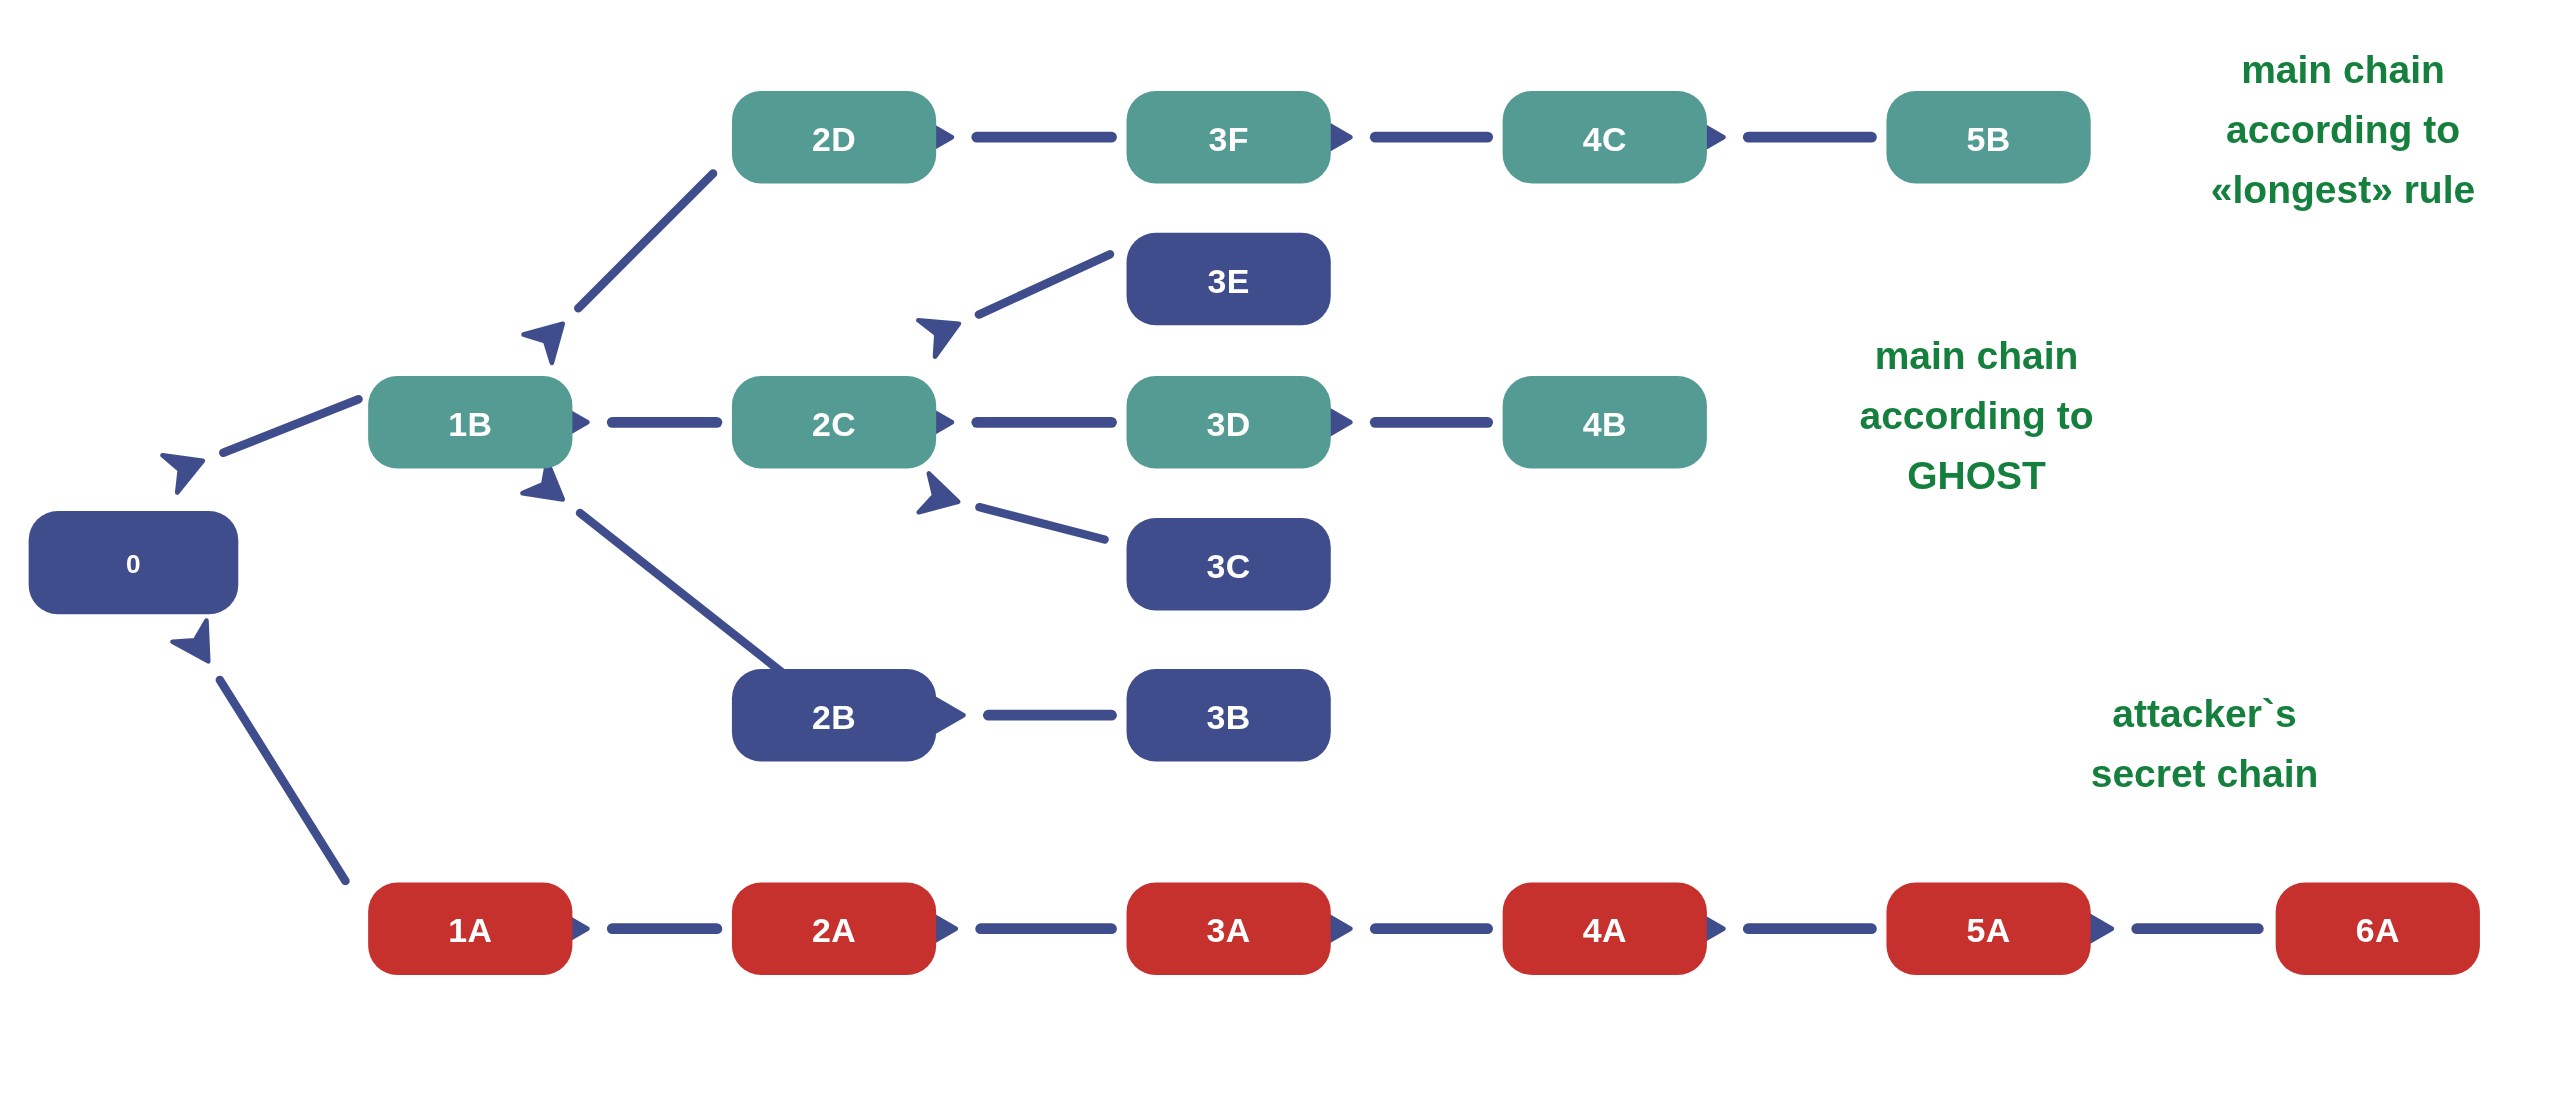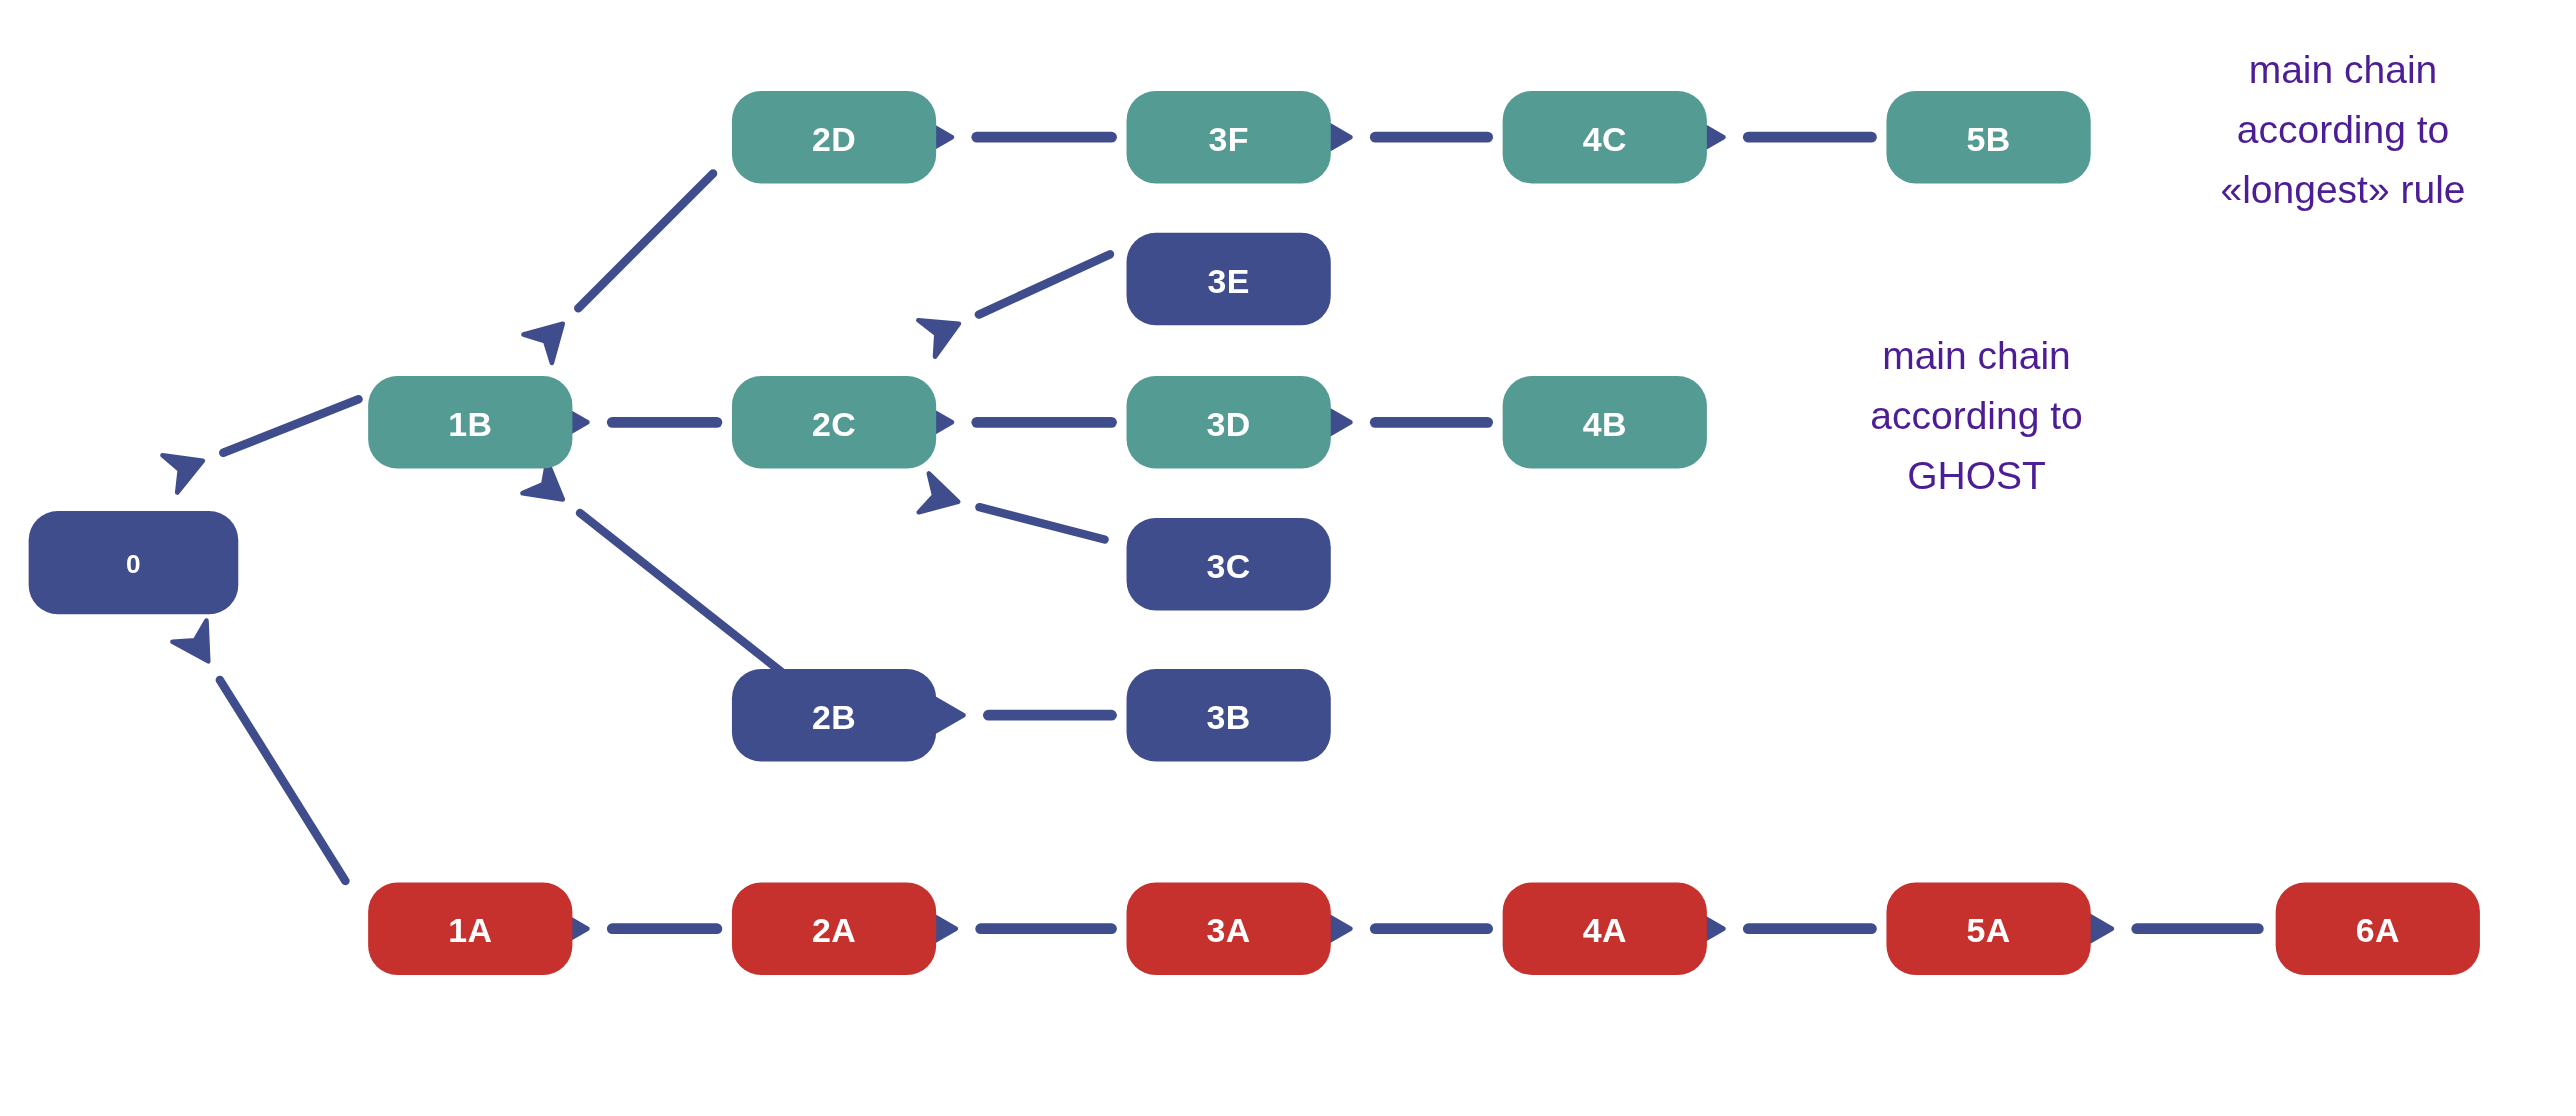--- a/index.html
+++ b/index.html
@@ -35,24 +35,24 @@
     text-anchor: middle;
     dominant-baseline: central;
     letter-spacing: 0.5px;
   }
   .node-label.genesis {
     font-size: 34px;
   }
   .annotation {
     position: absolute;
     font-family: "Liberation Sans", sans-serif;
-    font-weight: normal;
+    font-weight: bold;
     font-size: 39px;
     line-height: 60px;
-    color: #4c1d95;
+    color: #15803d;
     text-align: center;
     white-space: pre-line;
   }
   #annotation-longest {
     left: 2110px;
     top: 40px;
     width: 466px;
   }
   #annotation-ghost {
     left: 1730px;
@@ -226,15 +226,17 @@
   </svg>
 
   <div class="annotation" id="annotation-longest">main chain
 according to
 «longest» rule</div>
 
   <div class="annotation" id="annotation-ghost">main chain
 according to
 GHOST</div>
 
+  <div class="annotation" id="annotation-attacker">attacker`s
+secret chain</div>
 
 </div>
 
 
 </body></html>

